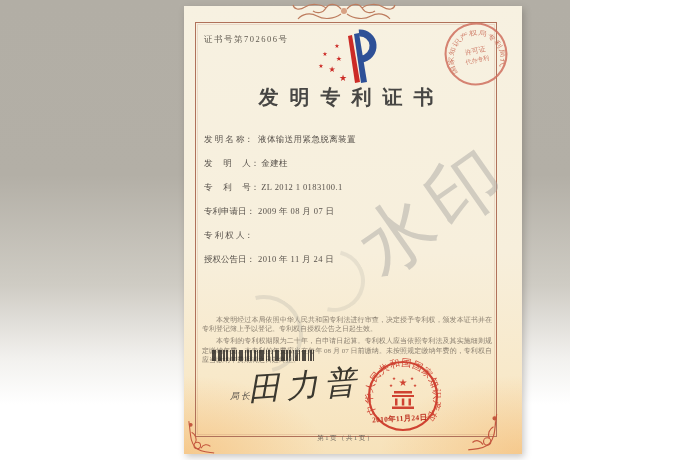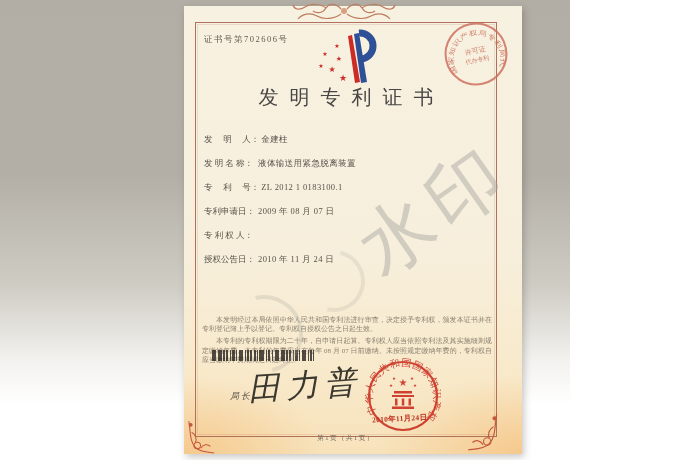--- a/index.html
+++ b/index.html
@@ -12,21 +12,21 @@
       radial-gradient(ellipse 60% 25% at 100% 100%, rgba(244,176,96,.50), rgba(244,176,96,0) 70%),
       linear-gradient(180deg,#f7f1e1 0%,#f7efdc 55%,#f8e9ca 82%,#f7e2ba 100%);
     box-shadow:2px 3px 7px rgba(60,55,45,.28);}
   .frame{position:absolute;left:11px;top:16px;right:25px;bottom:17px;
     border:1px solid #b0715a;}
   .frame:after{content:"";position:absolute;inset:1px;border:1px solid rgba(176,113,90,.18);}
   .top-ornament{position:absolute;left:107px;top:-5px;width:106px;height:26px;}
   .cert-no{position:absolute;left:20px;top:28px;font-size:8.5px;color:#5f594f;letter-spacing:1.5px;}
   .logo{position:absolute;left:128px;top:20px;width:78px;height:60px;}
   .title{position:absolute;left:11px;top:78px;width:302px;text-align:center;
-    font-size:20px;font-weight:400;color:#474644;letter-spacing:11px;padding-left:11px;box-sizing:border-box;}
+    font-size:20px;font-weight:700;color:#474644;letter-spacing:11px;padding-left:11px;box-sizing:border-box;}
   .fields{position:absolute;left:20px;top:128px;right:30px;}
   .field-row{height:24px;display:flex;align-items:flex-start;font-size:8.5px;color:#57514b;}
   .f-label{display:inline-block;min-width:52px;white-space:nowrap;}
   .f-value{margin-left:2px;white-space:nowrap;letter-spacing:.4px;}
   .body{position:absolute;left:18px;top:266px;right:30px;font-size:7px;line-height:1.32;
     color:#8b8071;text-align:justify;margin-top:44px;}
   .body p{margin:0 0 3px 0;text-indent:2em;}
   .barcode{position:absolute;left:28px;top:344px;width:102px;height:11px;opacity:.85;
     background:
       repeating-linear-gradient(90deg,#332f2a 0 1px,transparent 1px 3px),
@@ -86,26 +86,26 @@
       <text x="27" y="35" font-size="7" fill="#cc2b26" text-anchor="middle">★</text>
       <text x="9" y="42" font-size="6" fill="#cc2b26" text-anchor="middle">★</text>
       <text x="20" y="46" font-size="8" fill="#cc2b26" text-anchor="middle">★</text>
       <text x="31" y="55" font-size="9" fill="#cc2b26" text-anchor="middle">★</text>
     </svg>
 
     <div class="title">发明专利证书</div>
 
     <div class="fields">
       <div class="field-row">
+        <span class="f-label">发 明 名 称：</span>
+        <span class="f-value">液体输送用紧急脱离装置</span>
+      </div>
+      <div class="field-row">
         <span class="f-label">发　 明　 人：</span>
         <span class="f-value">金建柱</span>
-      </div>
-      <div class="field-row">
-        <span class="f-label">发 明 名 称：</span>
-        <span class="f-value">液体输送用紧急脱离装置</span>
       </div>
       <div class="field-row">
         <span class="f-label">专　 利　 号：</span>
         <span class="f-value">ZL 2012 1 0183100.1</span>
       </div>
       <div class="field-row">
         <span class="f-label">专利申请日：</span>
         <span class="f-value">2009 年 08 月 07 日</span>
       </div>
       <div class="field-row">

